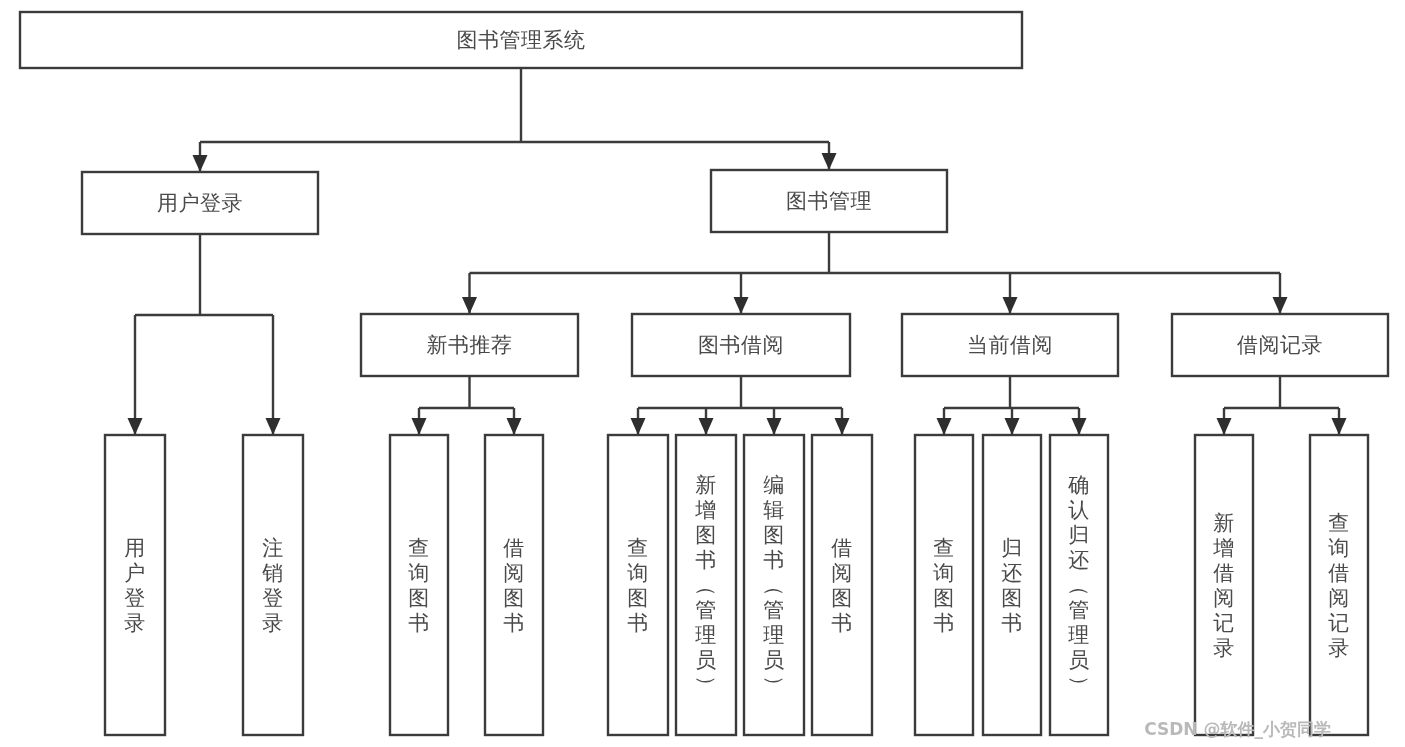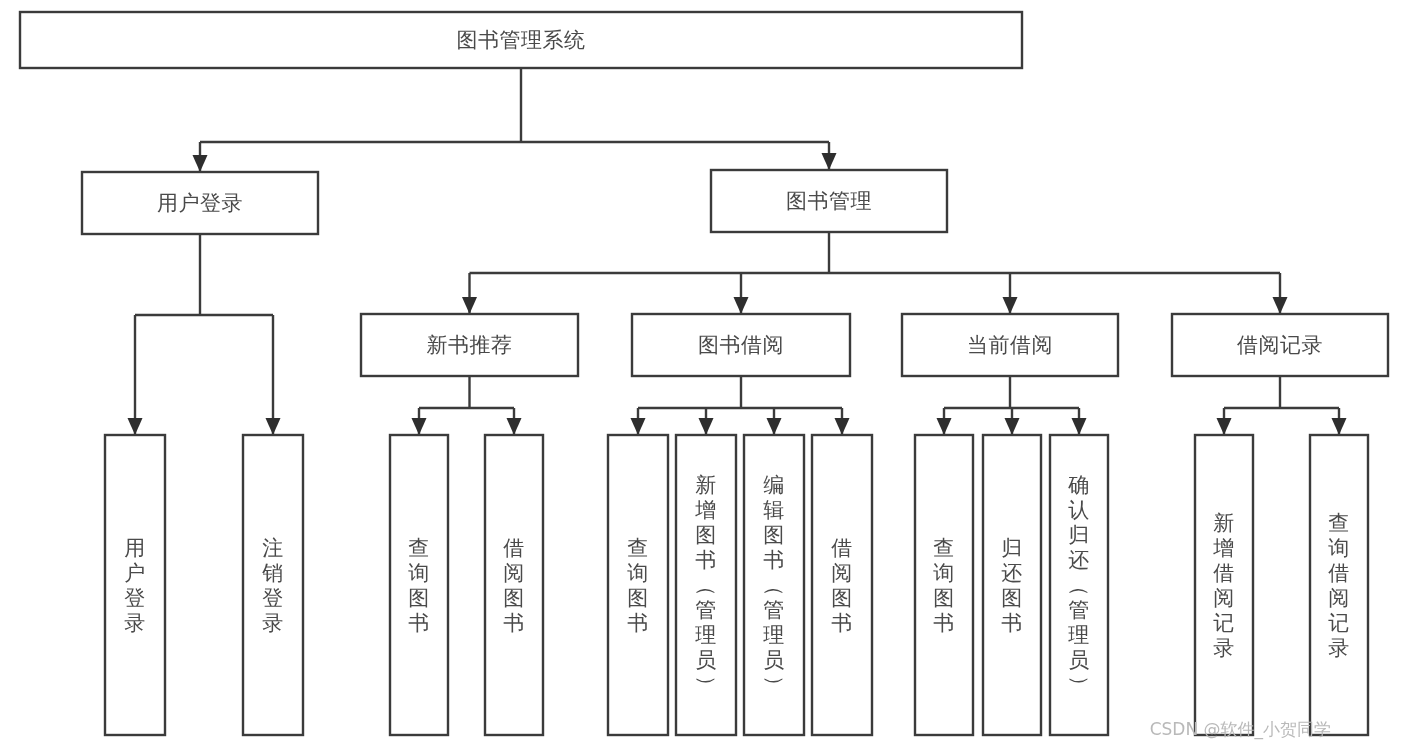--- a/index.html
+++ b/index.html
@@ -58,20 +58,21 @@
   }
   .watermark-text {
     position: absolute;
     right: 8px;
     bottom: 6px;
     font-family: "DejaVu Sans", "Liberation Sans", sans-serif;
     font-size: 17px;
     color: #b9b9b9;
     white-space: nowrap;
     user-select: none;
+    font-weight: bold;
   }
 </style>
 </head>
 <body>
 
 <div id="diagram-root">
   <svg class="diagram-canvas" viewBox="0 0 1405 747">
     <g id="connector-layer">
         <line x1="521" y1="68" x2="521" y2="142" class="connector"></line>
         <line x1="200" y1="142" x2="829" y2="142" class="connector"></line>

